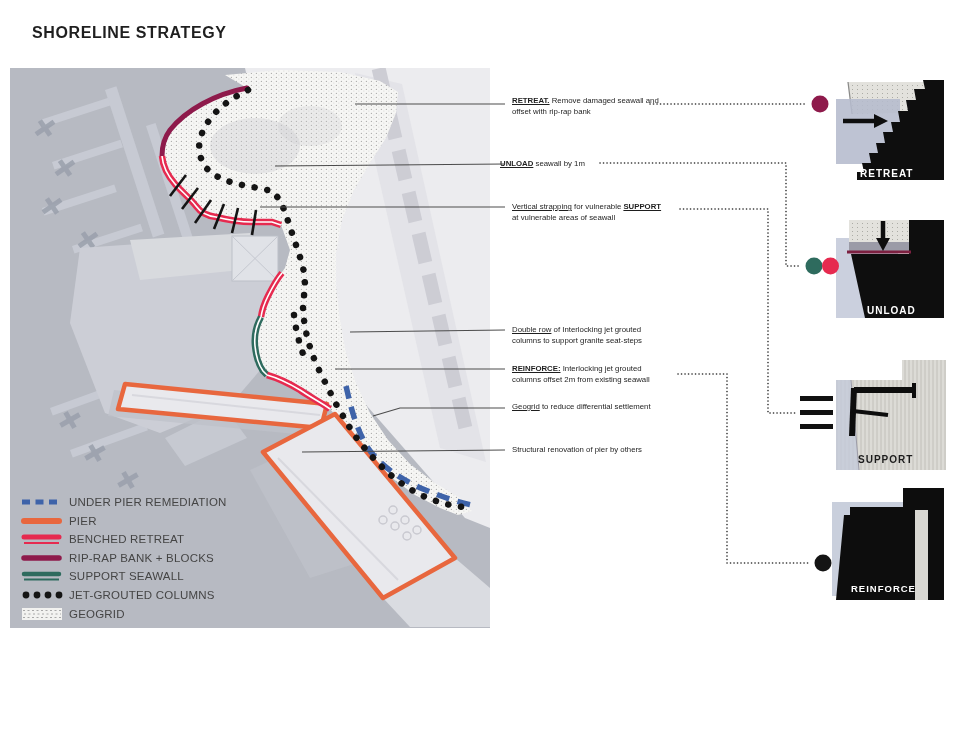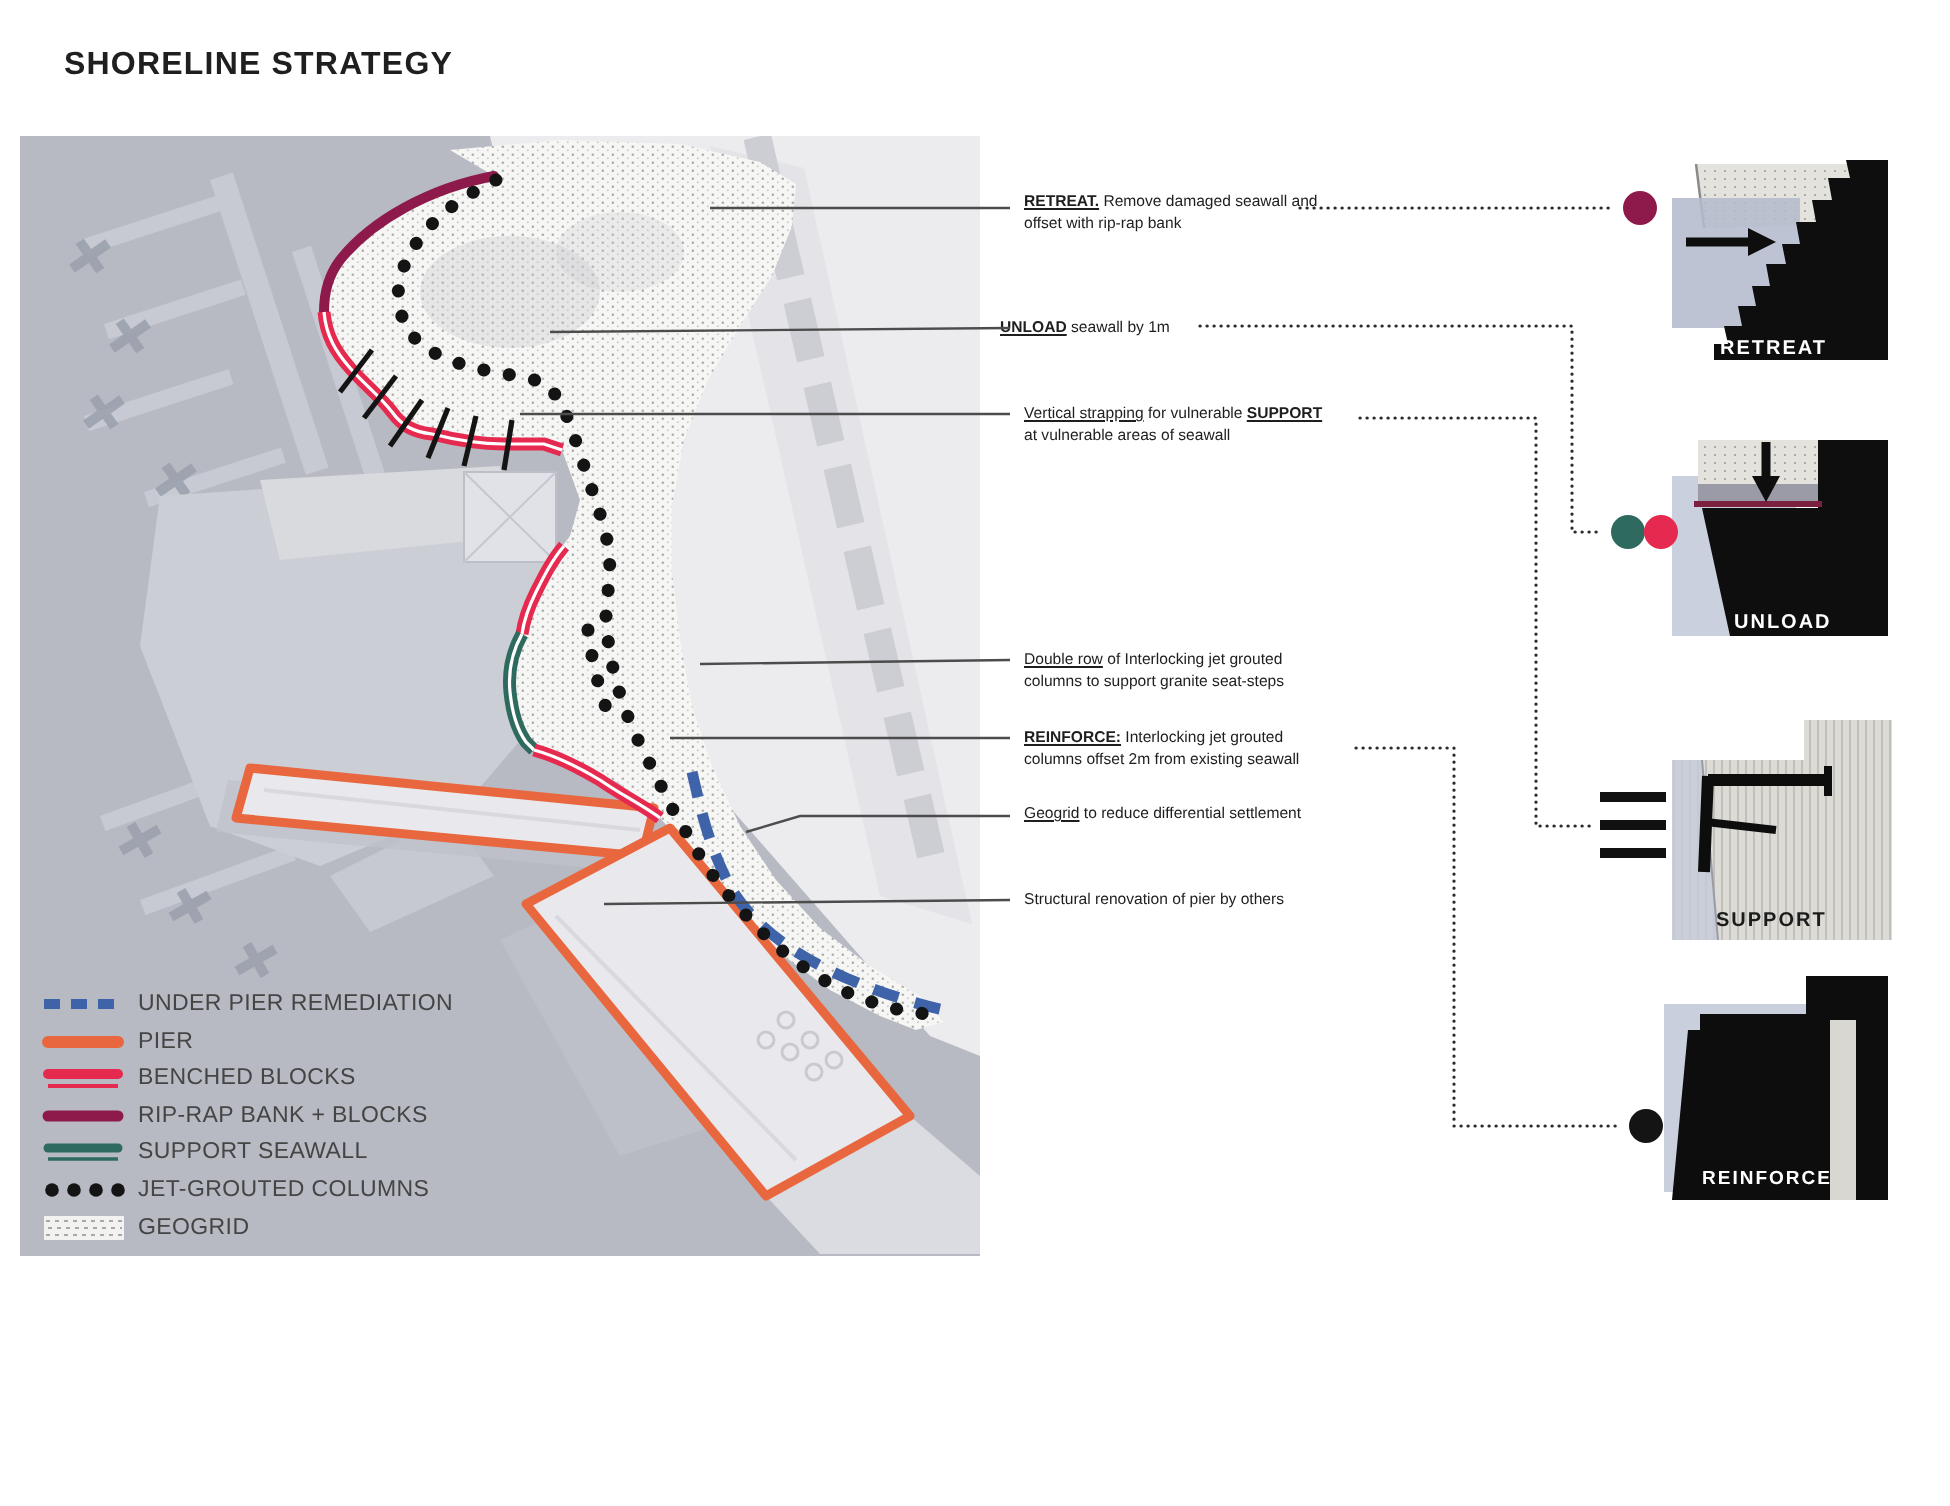--- a/index.html
+++ b/index.html
@@ -250,21 +250,21 @@
     <svg width="44" height="14">
       <line x1="4" y1="7" x2="39" y2="7" stroke-width="6" stroke-linecap="round" stroke="#e8673e"></line>
       </svg>
     <span class="llabel">PIER</span>
   </div>
   <div class="lrow">
     <svg width="44" height="14">
       <line x1="4" y1="5" x2="39" y2="5" stroke-width="5" stroke-linecap="round" stroke="#e62a4f"></line>
       <line x1="4" y1="11" x2="39" y2="11" stroke-width="2" stroke="#e62a4f"></line>
       </svg>
-    <span class="llabel">BENCHED BLOCKS</span>
+    <span class="llabel">BENCHED RETREAT</span>
   </div>
   <div class="lrow">
     <svg width="44" height="14">
       <line x1="4" y1="7" x2="39" y2="7" stroke-width="5.5" stroke-linecap="round" stroke="#8e1a4b"></line>
       </svg>
     <span class="llabel">RIP-RAP BANK + BLOCKS</span>
   </div>
   <div class="lrow">
     <svg width="44" height="14">
       <line x1="4" y1="5" x2="39" y2="5" stroke-width="4.5" stroke-linecap="round" stroke="#2e6b5e"></line>

